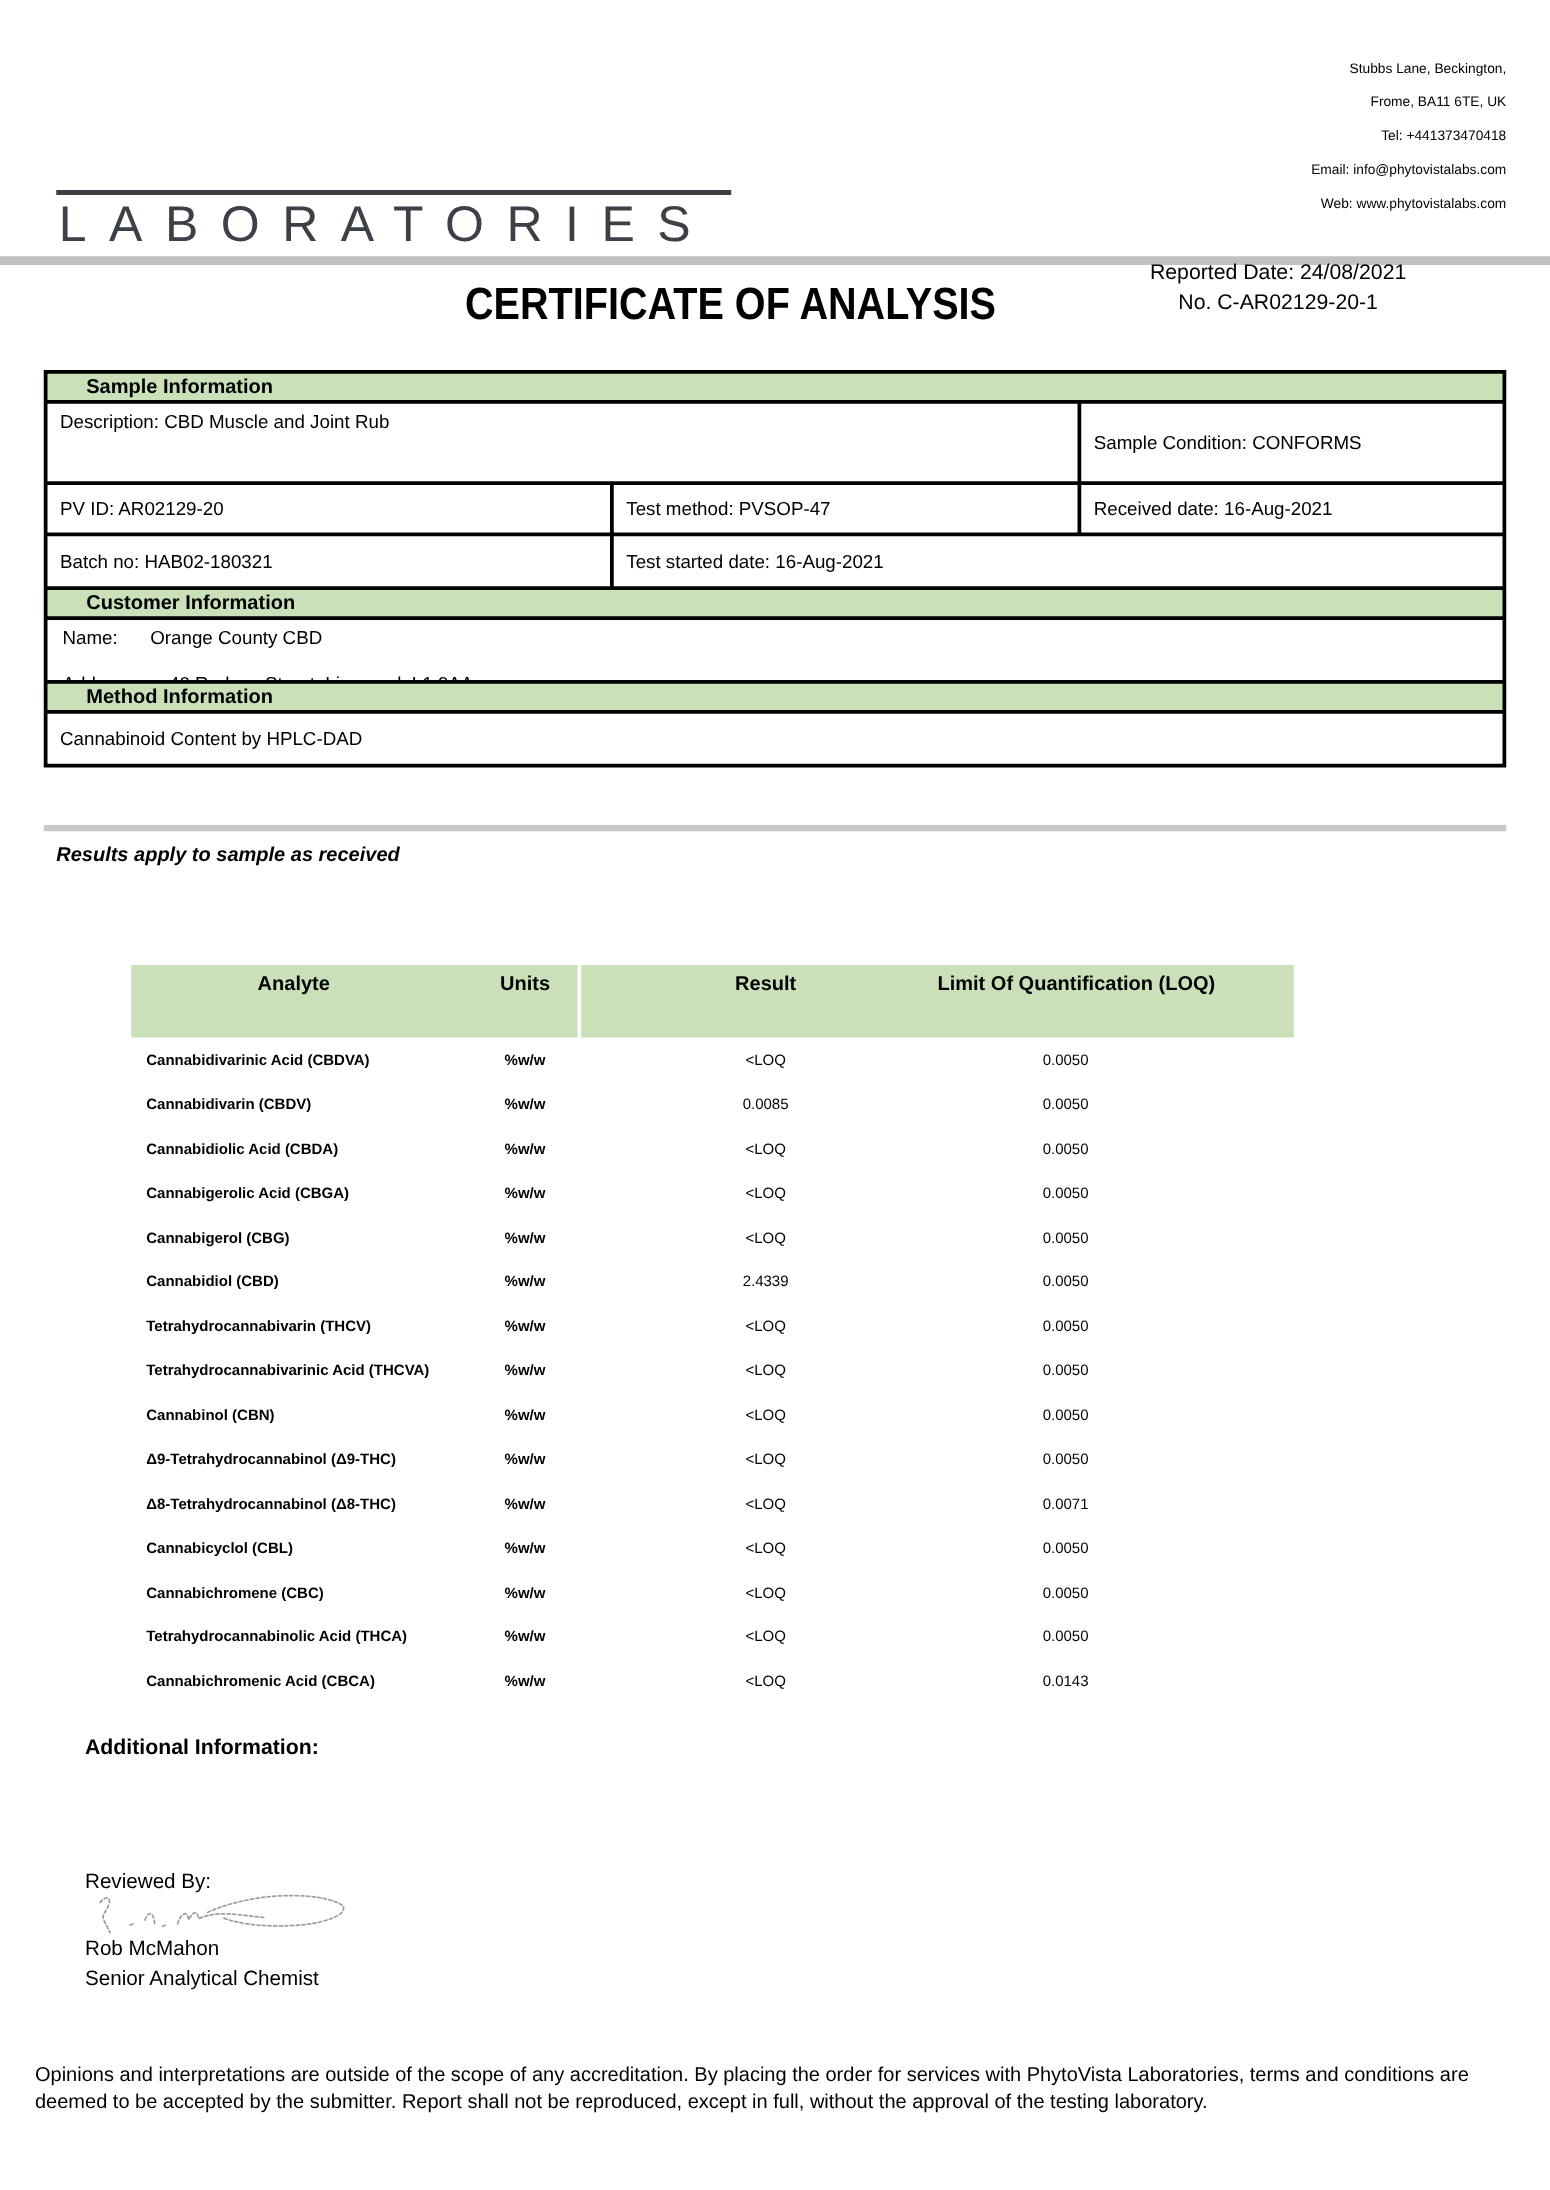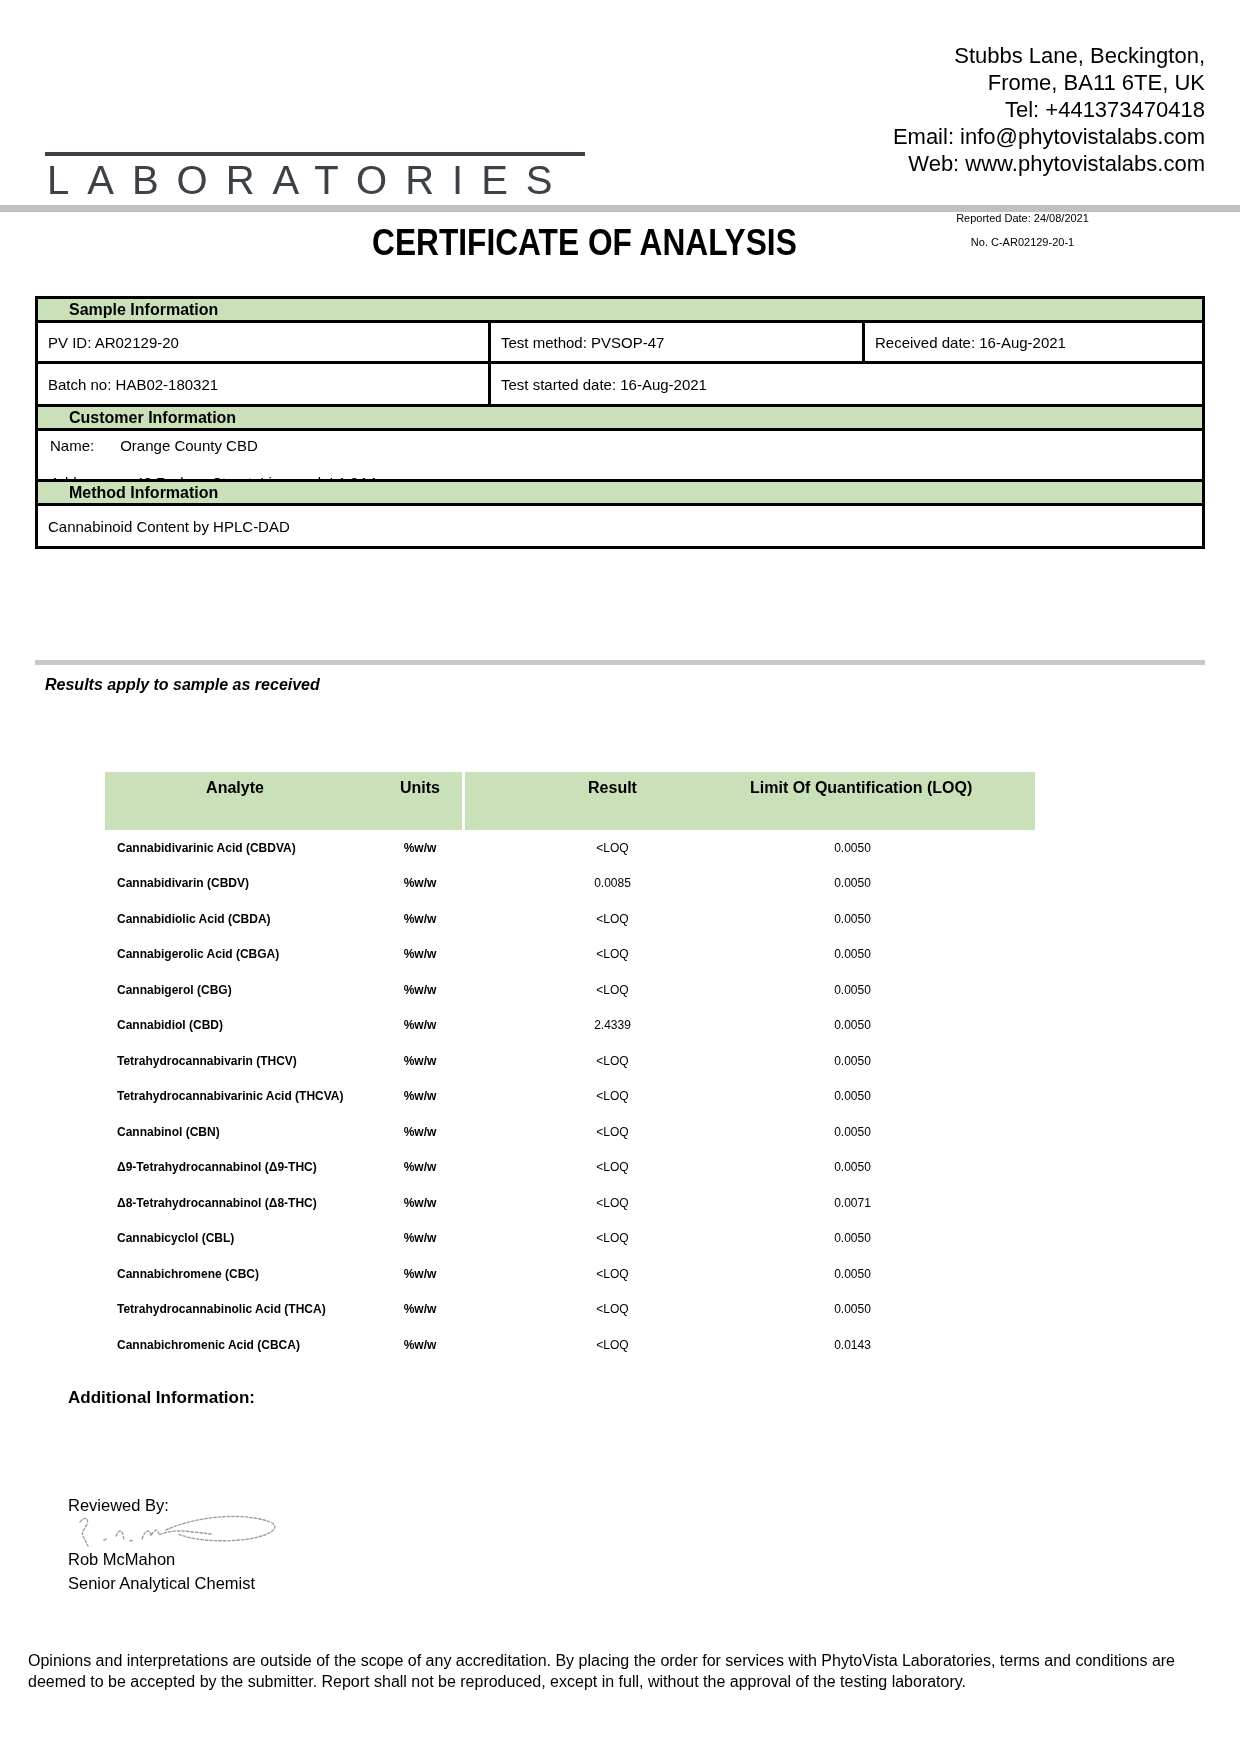--- a/index.html
+++ b/index.html
@@ -7,22 +7,22 @@
         font-family:"Liberation Sans",sans-serif;color:#000;overflow:hidden;}
   .abs{position:absolute;}
 
   
   .logo-row{display:flex;align-items:center;gap:4px;transform:scaleX(0.78);transform-origin:left top;}
   .logo-txt{font-size:108px;line-height:1;color:#8cc63e;font-weight:400;letter-spacing:-2px;white-space:pre;}
   .logo-rule{background:#3b4146;height:4px;width:540px;}
   .lab-word{font-size:40px;letter-spacing:18px;color:#3b4146;font-weight:400;white-space:nowrap;}
 
   
-  .contact{text-align:right;font-size:22px;line-height:27px;}
-  .report-block{text-align:center;font-size:11px;line-height:24px;}
+  .contact{text-align:right;font-size:11px;line-height:27px;}
+  .report-block{text-align:center;font-size:17px;line-height:24px;}
   .doc-title{font-size:36px;font-weight:700;transform:scaleX(0.88);transform-origin:left top;white-space:nowrap;}
   .gray-band{background:#c1c1c1;}
 
   
   .info-stack{background:#000;padding:3px;display:flex;flex-direction:column;gap:3px;}
   .irow{display:flex;gap:3px;}
   .gbar{background:#c9e0b8;font-weight:700;font-size:16px;display:flex;align-items:center;
         padding-left:31px;height:21px;width:100%;box-sizing:border-box;}
   .cell{background:#fff;display:flex;align-items:center;padding-left:10px;font-size:15px;box-sizing:border-box;}
   .cell.topalign{align-items:flex-start;padding-top:6px;}
@@ -72,20 +72,24 @@
   <div class="abs report-block" style="left:905px;top:206px;width:235px;">
     <div>Reported Date: 24/08/2021</div>
     <div>No. C-AR02129-20-1</div>
   </div>
 
   <div class="abs info-stack" style="left:35px;top:296px;width:1170px;box-sizing:border-box;">
 
     <div class="irow">
         <div class="gbar">Sample Information</div>
       </div>
+    <div class="irow" style="height:62px;">
+      <div class="cell topalign" style="flex:0 0 824px;">Description: CBD Muscle and Joint Rub</div>
+      <div class="cell" style="flex:1 1 auto;">Sample Condition: CONFORMS</div>
+    </div>
     <div class="irow" style="height:38px;">
       <div class="cell" style="flex:0 0 450px;">PV ID: AR02129-20</div>
       <div class="cell" style="flex:0 0 371px;">Test method: PVSOP-47</div>
       <div class="cell" style="flex:1 1 auto;">Received date: 16-Aug-2021</div>
     </div>
     <div class="irow" style="height:40px;">
       <div class="cell" style="flex:0 0 450px;">Batch no: HAB02-180321</div>
       <div class="cell" style="flex:1 1 auto;">Test started date: 16-Aug-2021</div>
     </div>
 

